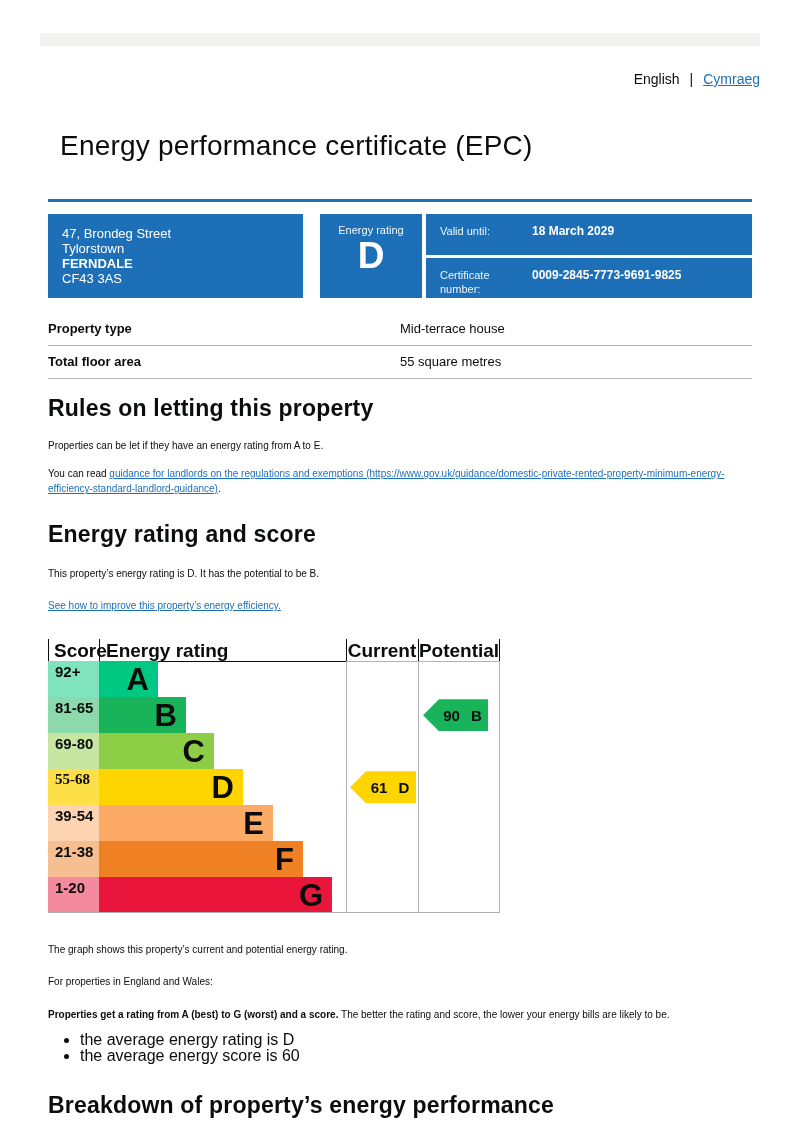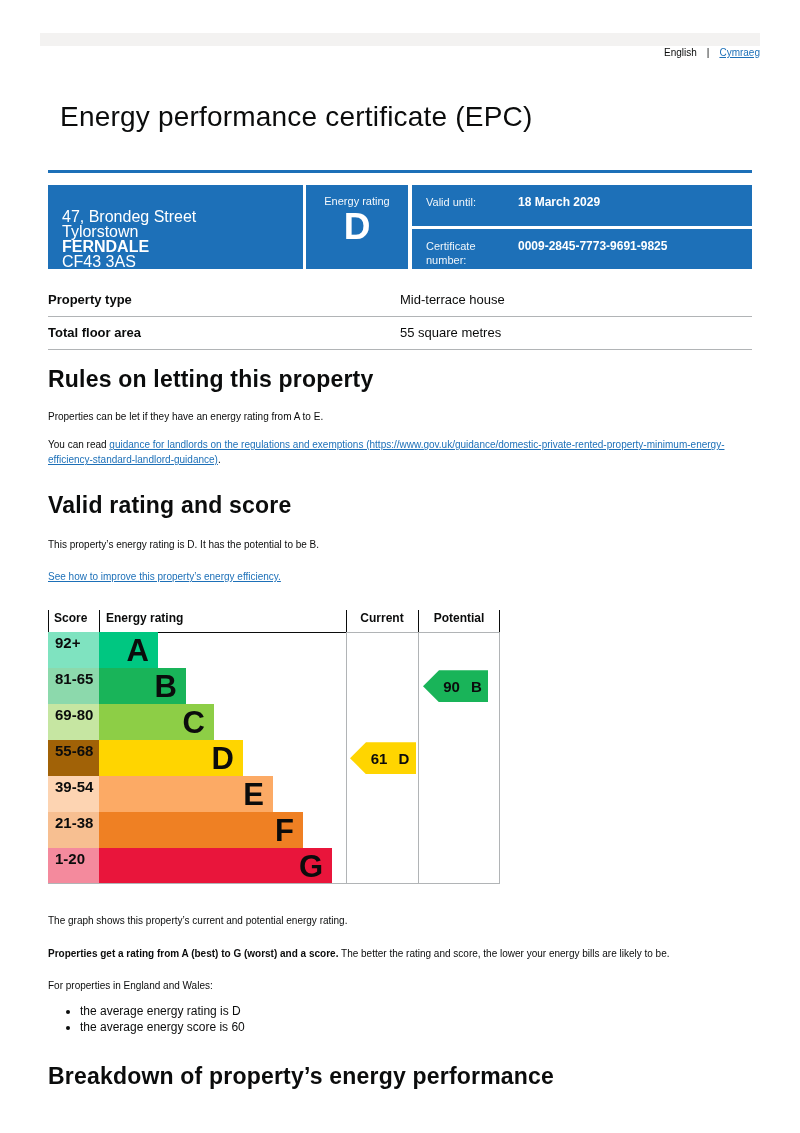--- a/index.html
+++ b/index.html
@@ -6,33 +6,33 @@
   html, body { background: #fff; }
   body {
     width: 800px; height: 1133px; overflow: hidden;
     font-family: "Liberation Sans", sans-serif;
     color: #0b0c0c;
   }
   a { color: #1d70b8; text-decoration: underline; cursor: pointer; }
 
   .topbar { margin: 33px 40px 0; height: 13px; background: #f3f2f1; }
   .lang-row {
-    margin: 1px 40px 0; text-align: right; font-size: 10px; color: #0b0c0c;
+    margin: 25px 40px 0; text-align: right; font-size: 14px; color: #0b0c0c;
   }
   .lang-row .sep { margin: 0 10px; color: #0b0c0c; }
 
   .content { margin: 0 48px; }
 
   h1.page-title { margin: 43px 0 0 12px; font-size: 28px; line-height: 1.15; font-weight: normal; letter-spacing: 0.2px; }
 
   .blue-rule { margin-top: 37px; height: 3px; }
 
   .banner { margin-top: 12px; display: flex; height: 84px; color: #fff; }
   .banner .panel { background: #1d70b8; }
-  .banner .address-panel { width: 255px; padding: 24px 14px; font-size: 16px; line-height: 15px; margin-right: 3px; }
+  .banner .address-panel { width: 255px; padding: 12px 14px; font-size: 13px; line-height: 15px; margin-right: 17px; }
   .banner .address-line.bold { font-weight: bold; }
   .banner .rating-panel { width: 102px; margin-right: 4px; text-align: center; padding-top: 10px; }
   .banner .rating-label { font-size: 11px; opacity: 0.95; }
   .banner .rating-big { font-size: 37px; font-weight: bold; line-height: 40px; }
   .banner .meta-panel { flex: 1; display: flex; flex-direction: column; background: transparent; }
   .banner .meta-row { display: flex; background: #1d70b8; padding: 10px 0 0 14px; }
   .banner .meta-row.first { height: 41px; margin-bottom: 3px; }
   .banner .meta-row.second { height: 40px; }
   .banner .meta-label { width: 92px; font-size: 11px; line-height: 14px; opacity: 0.93; }
   .banner .meta-value { font-size: 12px; font-weight: bold; }
@@ -42,25 +42,25 @@
   .kv-label { width: 352px; font-weight: bold; }
 
   h2.section-heading { font-size: 23px; font-weight: bold; letter-spacing: 0.2px; }
   #rules-heading { margin-top: 16px; }
   #score-heading { margin-top: 25px; }
   #breakdown-heading { margin-top: 28px; }
 
   p.body-text { font-size: 10px; line-height: 15px; margin-top: 16px; }
   p.link-para { margin-top: 13px; }
   .bold-lead { font-weight: bold; }
-  ul.avg-list { margin: 10px 0 0 32px; font-size: 12px; line-height: 16px; }
+  ul.avg-list { margin: 10px 0 0 32px; font-size: 16px; line-height: 16px; }
 
   
   .epc-chart { position: relative; margin-top: 26px; width: 452px; height: 274px; }
-  .epc-header { position: absolute; top: 0; left: 0; width: 452px; height: 22px; font-size: 12px; font-weight: bold; }
+  .epc-header { position: absolute; top: 0; left: 0; width: 452px; height: 22px; font-size: 19px; font-weight: bold; }
   .epc-header .h-score { position: absolute; left: 6px; top: 1px; }
   .epc-header .h-rating { position: absolute; left: 58px; top: 1px; }
   .epc-header .h-current { position: absolute; left: 298px; width: 72px; top: 1px; text-align: center; }
   .epc-header .h-potential { position: absolute; left: 370px; width: 82px; top: 1px; text-align: center; }
   .hv { position: absolute; top: 0; width: 1px; height: 22px; background: #0b0c0c; }
   .hb-black { position: absolute; top: 22px; left: 0; width: 298px; height: 1px; background: #0b0c0c; }
   .hb-gray { position: absolute; top: 22px; left: 298px; width: 154px; height: 1px; background: #b1b4b6; }
   .epc-body { position: absolute; top: 22px; left: 0; width: 452px; height: 252px; }
   .epc-row { display: flex; height: 36px; }
   .epc-score { width: 51px; font-size: 15px; font-weight: bold; padding: 2px 0 0 7px; }
@@ -122,21 +122,21 @@
       <div class="kv-value">55 square metres</div>
     </div>
   </div>
 
   <h2 class="section-heading" id="rules-heading">Rules on letting this property</h2>
 
   <p class="body-text">Properties can be let if they have an energy rating from A to E.</p>
 
   <p class="body-text link-para"><span>You can read </span><a>guidance for landlords on the regulations and exemptions (https://www.gov.uk/guidance/domestic-private-rented-property-minimum-energy-efficiency-standard-landlord-guidance)</a><span>.</span></p>
 
-  <h2 class="section-heading" id="score-heading">Valid rating and score</h2>
+  <h2 class="section-heading" id="score-heading">Energy rating and score</h2>
 
   <p class="body-text" style="margin-top:18px">This property’s energy rating is D. It has the potential to be B.</p>
 
   <p class="body-text" style="margin-top:17px"><a>See how to improve this property’s energy efficiency.</a></p>
 
   <div class="epc-chart">
     <div class="epc-header">
       <span class="h-score">Score</span>
       <span class="h-rating">Energy rating</span>
       <span class="h-current">Current</span>
@@ -162,21 +162,21 @@
             <span class="epc-letter">B</span>
           </div>
         </div>
         <div class="epc-row">
           <div class="epc-score" style="background: rgb(198, 230, 162);">69-80</div>
           <div class="epc-bar" style="width: 115px; background: rgb(141, 206, 70);">
             <span class="epc-letter">C</span>
           </div>
         </div>
         <div class="epc-row">
-          <div class="epc-score" style="background: #a16207;">55-68</div>
+          <div class="epc-score" style="background: #fde047; font-family: Liberation Serif, serif;">55-68</div>
           <div class="epc-bar" style="width: 144px; background: rgb(255, 213, 0);">
             <span class="epc-letter">D</span>
           </div>
         </div>
         <div class="epc-row">
           <div class="epc-score" style="background: rgb(253, 212, 178);">39-54</div>
           <div class="epc-bar" style="width: 174px; background: rgb(252, 170, 101);">
             <span class="epc-letter">E</span>
           </div>
         </div>
@@ -202,23 +202,23 @@
         <span>D</span>
       </div>
       <div class="epc-arrow" style="background: rgb(25, 180, 89); top: 60px; left: 375px; width: 65px;">
         <span>90</span>
         <span>B</span>
       </div>
     </div>
 
   <p class="body-text" style="margin-top:29px">The graph shows this property’s current and potential energy rating.</p>
 
+  <p class="body-text" style="margin-top:17px">For properties in England and Wales:</p>
+
   <p class="body-text" style="margin-top:18px"><span class="bold-lead">Properties get a rating from A (best) to G (worst) and a score.</span><span> The better the rating and score, the lower your energy bills are likely to be.</span></p>
-
-  <p class="body-text" style="margin-top:17px">For properties in England and Wales:</p>
 
   <ul class="avg-list">
     <li>the average energy rating is D</li>
     <li>the average energy score is 60</li>
   </ul>
 
   <h2 class="section-heading" id="breakdown-heading">Breakdown of property’s energy performance</h2>
 
 </div>
 

